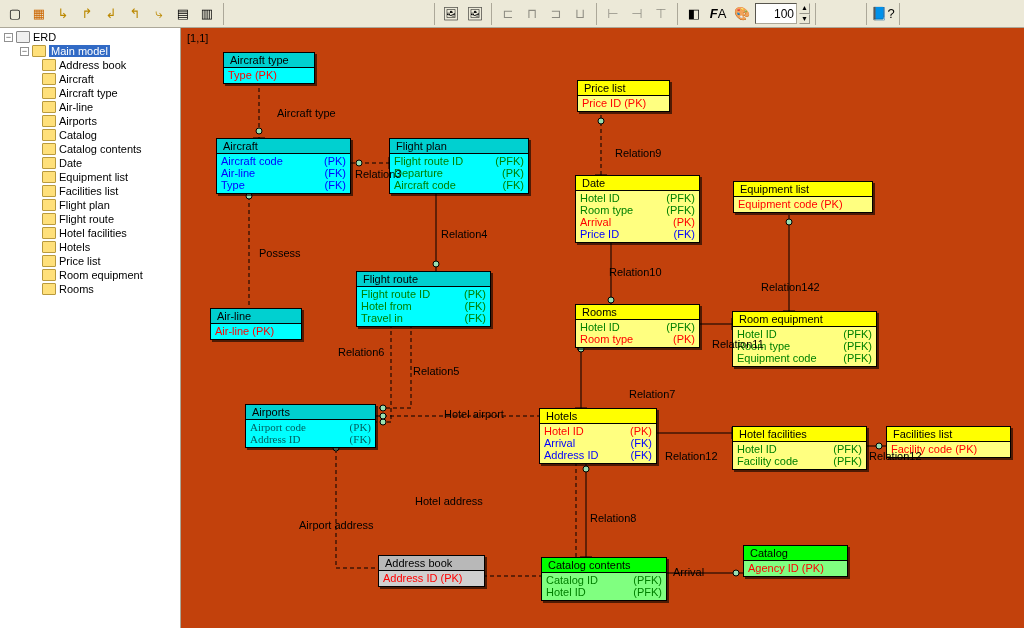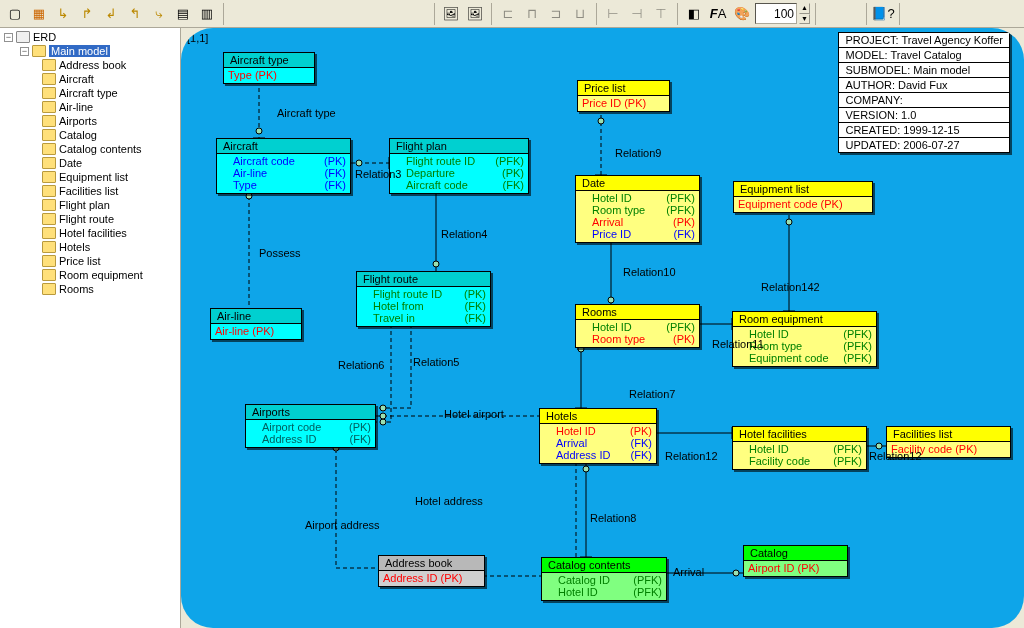--- a/index.html
+++ b/index.html
@@ -22,42 +22,42 @@
 .tree-node.l0 { padding-left: 2px; }
 .tree-node.l1 { padding-left: 18px; }
 .tree-node.l2 { padding-left: 40px; }
 .tree-exp { width: 9px; height: 9px; border: 1px solid #919191; display: flex; align-items: center; justify-content: center; font-size: 9px; line-height: 1; color: #555; background:#fff; }
 .tree-icon { width: 14px; height: 12px; background: #ffe07a; border: 1px solid #b99a3d; border-radius: 1px; }
 .tree-icon.root { background: #f0f0f0; border-color:#888; }
 .tree-label { white-space: nowrap; }
 .tree-node.sel .tree-label { background: #316ac5; color: #fff; padding: 0 2px; }
 
 
-.canvas { flex: 1; position: relative; background: #0ea5e9; overflow: hidden; border-radius: 32px; }
+.canvas { flex: 1; position: relative; background: #c2410c; overflow: hidden; }
 .coord { position: absolute; top: 4px; left: 6px; font-size: 11px; color: #000; }
 
 
 .ent { position: absolute; border: 1px solid #000; box-shadow: 2px 2px 0 rgba(0,0,0,0.6); font-size: 11px; }
 .ent .title { padding: 1px 6px; font-weight: normal; border-bottom: 1px solid #000; }
 .ent .body { padding: 1px 4px 2px 4px; }
 .ent .body .attr { display: flex; }
-.ent .body .attr .aname { flex: 0 0 auto; margin-left: 12px; }
+.ent .body .attr .aname { flex: 0 0 auto; }
 .ent .body .attr .akey { margin-left: auto; }
 .ent.cyan { background: #00ffff; }
 .ent.cyan .title { background: #00d0d0; }
 .ent.yellow { background: #ffff80; }
 .ent.yellow .title { background: #ffff00; }
 .ent.green { background: #80ff80; }
 .ent.green .title { background: #00ff00; }
 .ent.grey { background: #d0d0d0; }
 .ent.grey .title { background: #b8b8b8; }
 .c-red { color: #ff0000; }
 .c-blue { color: #0000ff; }
 .c-green { color: #008000; }
-.c-dkcyan { color: #006060; }
+.c-dkcyan { color: #006060; font-family: Liberation Serif, serif; }
 
 
 .rlabel { position: absolute; font-size: 11px; color: #000; white-space: nowrap; }
 
 
 .meta { position: absolute; top: 4px; right: 14px; background: #fff; border: 1px solid #000; box-shadow: 2px 2px 0 rgba(0,0,0,0.6); font-size: 11px; }
 .meta div { padding: 1px 6px; border-bottom: 1px solid #000; white-space: nowrap; }
 .meta div:last-child { border-bottom: none; }
 
 
@@ -190,30 +190,20 @@
         <div class="tree-node l2">
           <div class="tree-icon"></div>
           <span class="tree-label">Rooms</span>
         </div>
       </div>
   </div>
 
   <div class="canvas">
     <div class="coord">[1,1]</div>
 
-    <div class="meta">
-      <div>PROJECT: Travel Agency Koffer</div>
-      <div>MODEL: Travel Catalog</div>
-      <div>SUBMODEL: Main model</div>
-      <div>AUTHOR: David Fux</div>
-      <div>COMPANY:</div>
-      <div>VERSION: 1.0</div>
-      <div>CREATED: 1999-12-15</div>
-      <div>UPDATED: 2006-07-27</div>
-    </div>
 
     <svg class="lines">
 
       <line x1="78" y1="60" x2="78" y2="110" class="dashed"></line>
         <circle cx="78" cy="103" r="3"></circle>
         <line x1="72" y1="110" x2="84" y2="110"></line>
 
       <line x1="170" y1="135" x2="208" y2="135" class="dashed"></line>
         <circle cx="178" cy="135" r="3"></circle>
         <line x1="208" y1="129" x2="208" y2="141"></line>
@@ -501,38 +491,38 @@
             <span class="aname c-green">Hotel ID</span>
             <span class="akey c-green">(PFK)</span>
           </div>
       </div>
     </div>
 
     <div class="ent green" style="left:562px;top:517px;width:105px">
       <div class="title">Catalog</div>
       <div class="body">
           <div class="attr">
-            <span class="c-red">Airport ID (PK)</span>
+            <span class="c-red">Agency ID (PK)</span>
           </div>
         </div>
     </div>
 
     <div class="rlabel" style="left:96px;top:79px">Aircraft type</div>
     <div class="rlabel" style="left:174px;top:140px">Relation3</div>
     <div class="rlabel" style="left:78px;top:219px">Possess</div>
     <div class="rlabel" style="left:260px;top:200px">Relation4</div>
-    <div class="rlabel" style="left:232px;top:328px">Relation5</div>
-    <div class="rlabel" style="left:157px;top:331px">Relation6</div>
+    <div class="rlabel" style="left:232px;top:337px">Relation5</div>
+    <div class="rlabel" style="left:157px;top:318px">Relation6</div>
     <div class="rlabel" style="left:263px;top:380px">Hotel airport</div>
-    <div class="rlabel" style="left:124px;top:491px">Airport address</div>
+    <div class="rlabel" style="left:118px;top:491px">Airport address</div>
     <div class="rlabel" style="left:234px;top:467px">Hotel address</div>
     <div class="rlabel" style="left:448px;top:360px">Relation7</div>
     <div class="rlabel" style="left:409px;top:484px">Relation8</div>
     <div class="rlabel" style="left:434px;top:119px">Relation9</div>
-    <div class="rlabel" style="left:442px;top:238px">Relation10</div>
+    <div class="rlabel" style="left:428px;top:238px">Relation10</div>
     <div class="rlabel" style="left:531px;top:310px">Relation11</div>
     <div class="rlabel" style="left:484px;top:422px">Relation12</div>
     <div class="rlabel" style="left:688px;top:422px">Relation12</div>
     <div class="rlabel" style="left:580px;top:253px">Relation142</div>
     <div class="rlabel" style="left:492px;top:538px">Arrival</div>
 
   </div>
 </div>
 
 </body></html>

